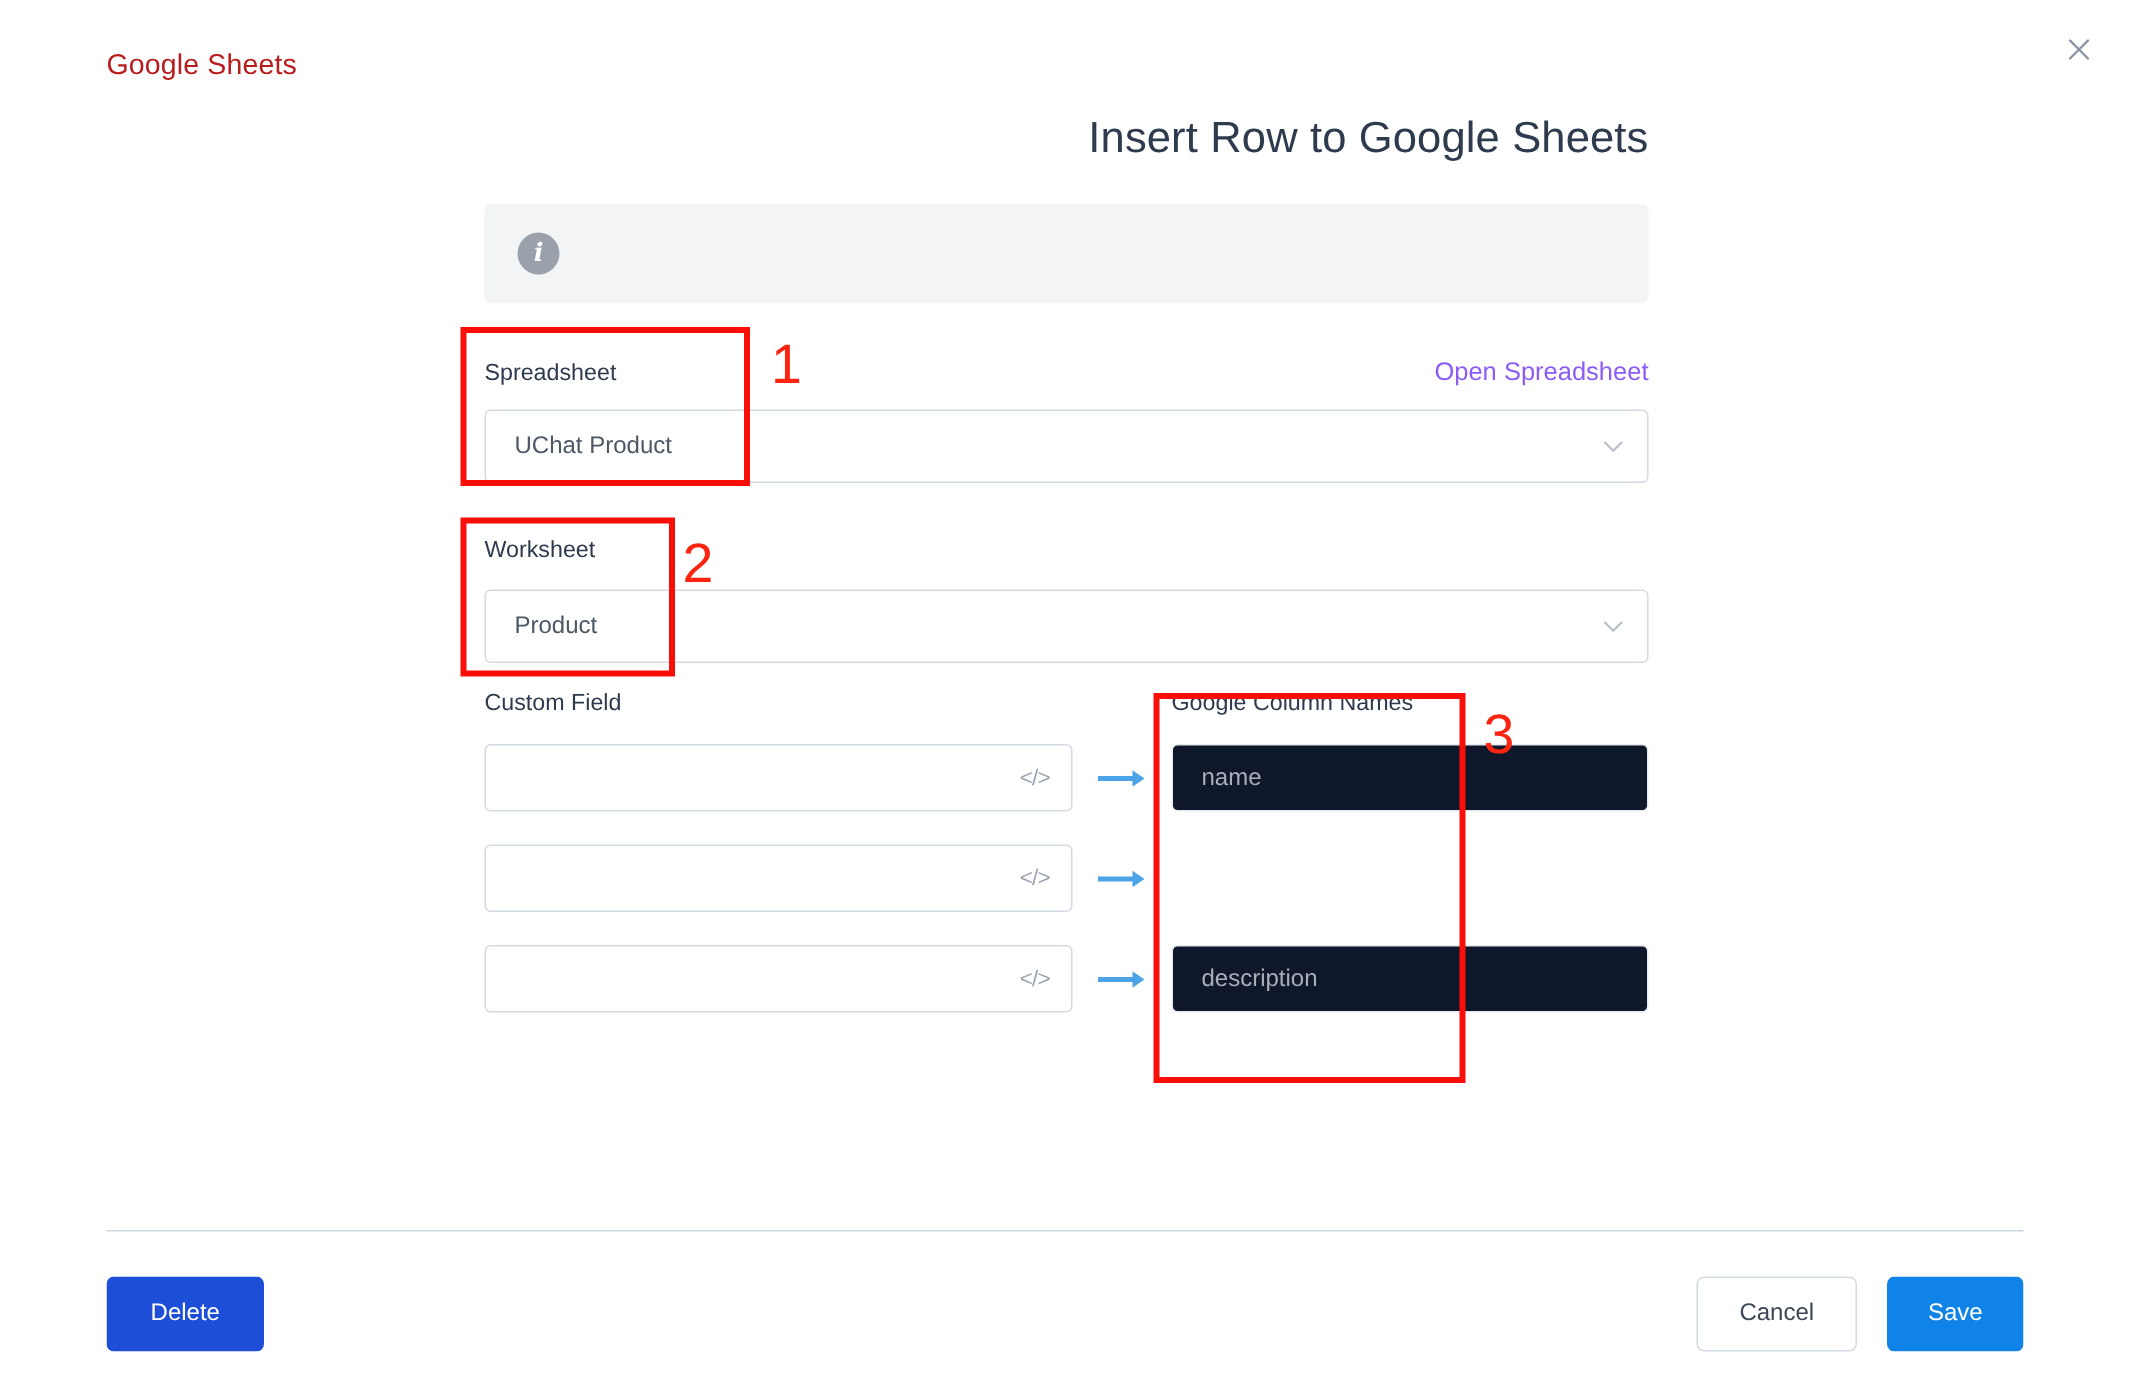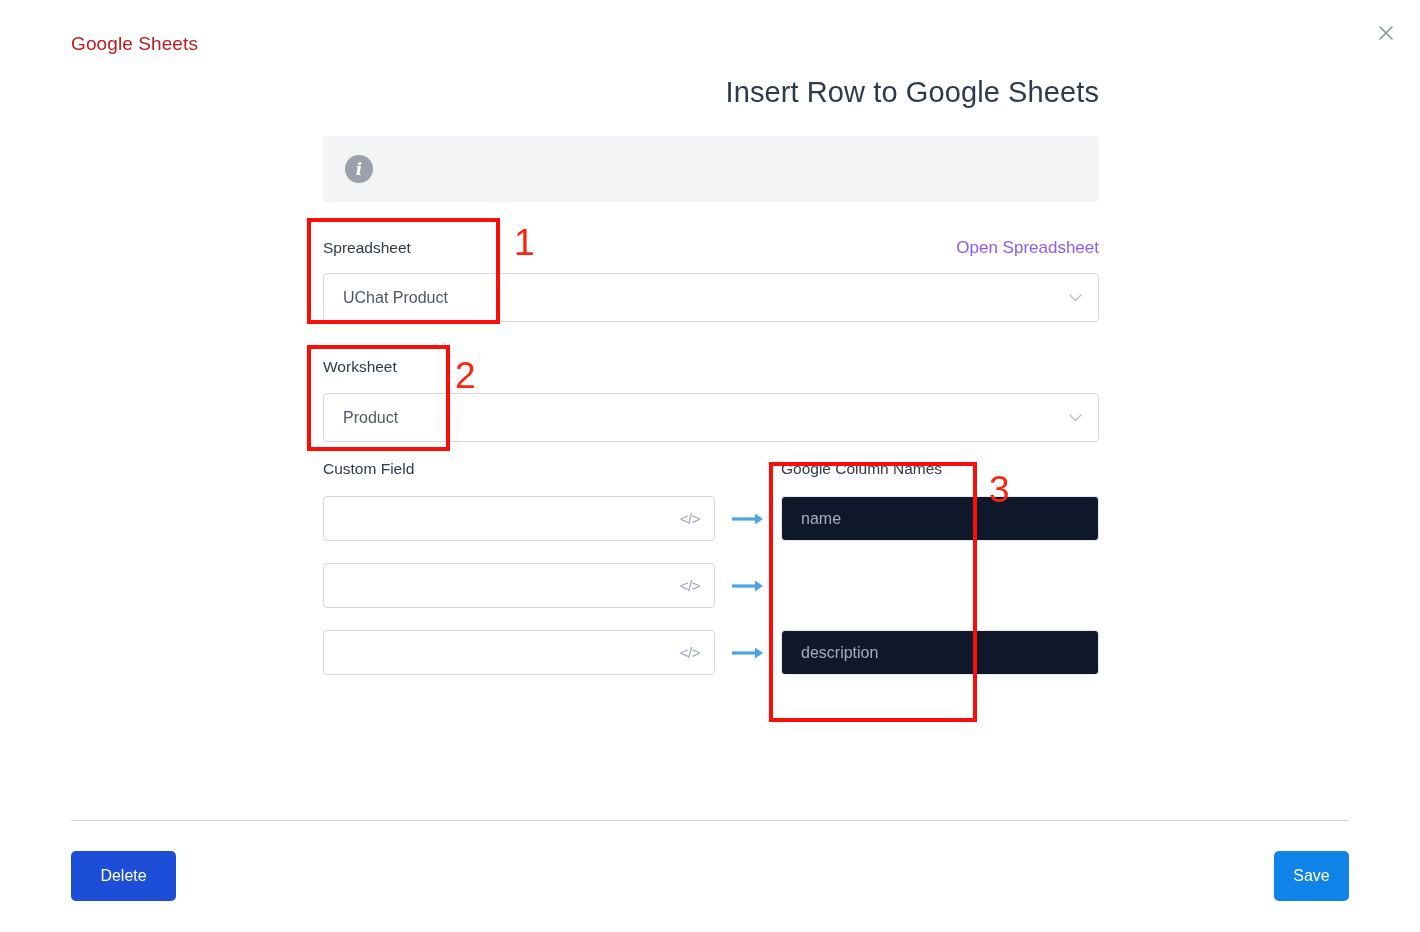--- a/index.html
+++ b/index.html
@@ -235,21 +235,21 @@
   .btn-cancel {
     background: #ffffff;
     color: #3d4756;
     border: 1px solid #d4dae3;
     width: 107px;
     height: 50px;
   }
   .btn-save {
     background: #1083e8;
     color: #ffffff;
-    width: 75px;
+    width: 91px;
     height: 50px;
   }
 
   
   .anno-box {
     position: absolute;
     border: 4px solid #fa0f08;
     pointer-events: none;
     z-index: 20;
   }
@@ -357,20 +357,21 @@
     <div class="disabled-input">description</div>
   </div>
 
 </div>
 
 <div class="divider"></div>
 
 <div class="footer">
   <button class="btn btn-delete">Delete</button>
   <div class="footer-right">
+    <button class="btn btn-cancel">Cancel</button>
     <button class="btn btn-save">Save</button>
   </div>
 </div>
 
 <div class="anno-box" style="left:307px; top:218px; width:193px; height:106px;"></div>
 <div class="anno-num" style="left:514px; top:224px;">1</div>
 
 <div class="anno-box" style="left:307px; top:345px; width:143px; height:106px;"></div>
 <div class="anno-num" style="left:455px; top:357px;">2</div>
 

